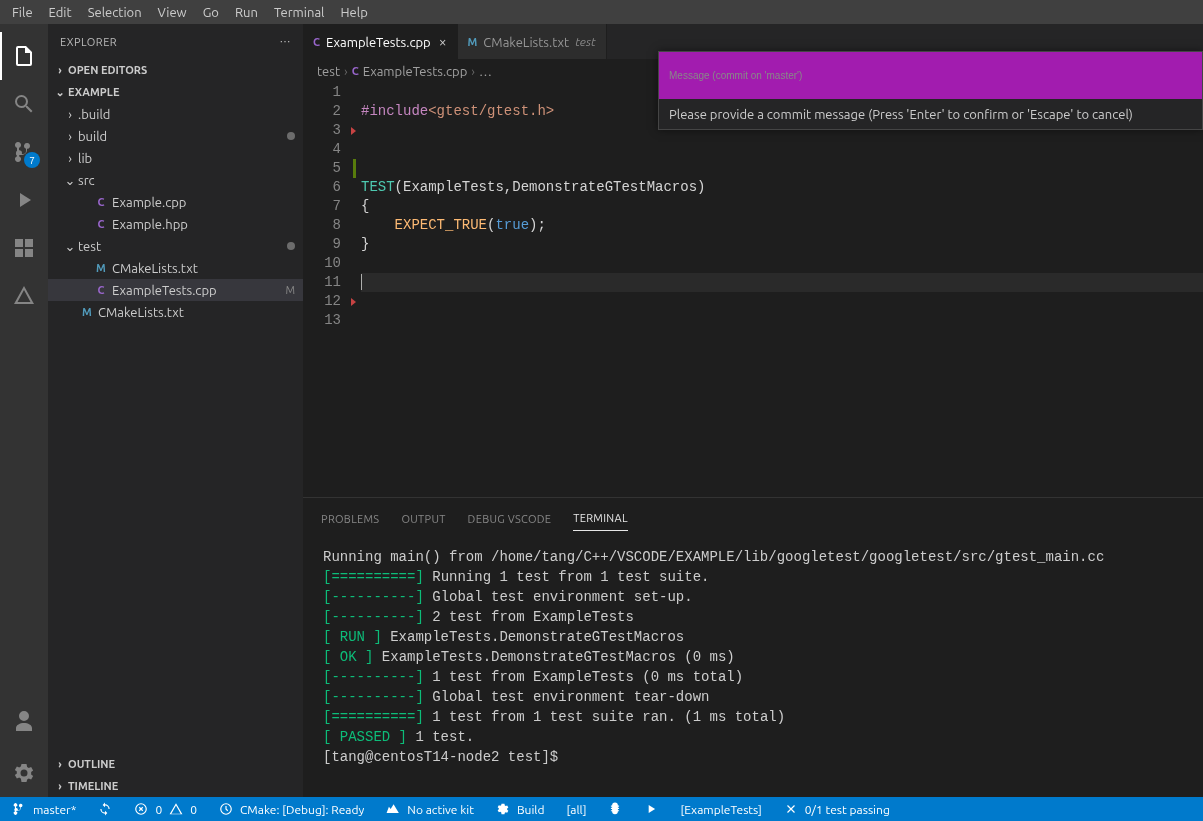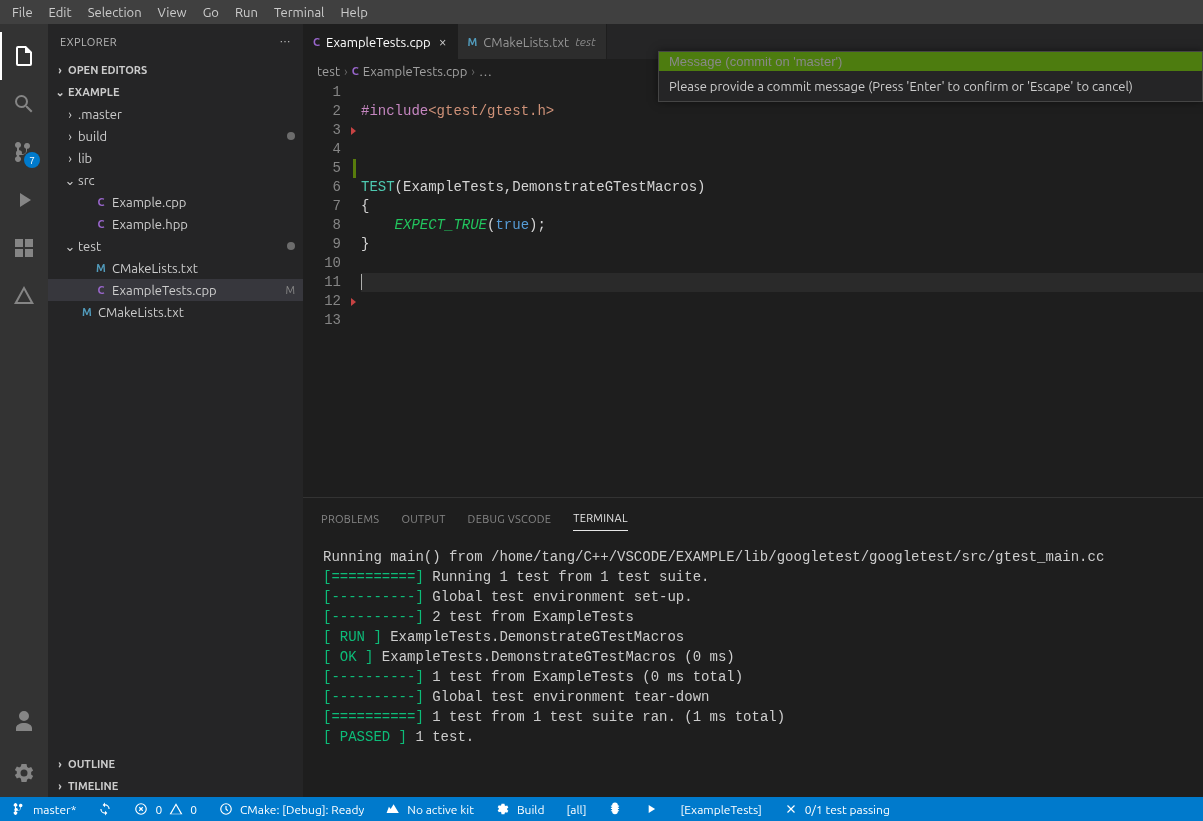--- a/index.html
+++ b/index.html
@@ -45,40 +45,40 @@
 .gutter { width:50px; text-align:right; color:#858585; padding-right:12px; }
 .gutter .ln { height:19px; }
 .glyphs { width:8px; }
 .glyphs .g { height:19px; position:relative; }
 .glyphs .tri { position:absolute; left:-2px; top:6px; width:0;height:0;border-top:4px solid transparent;border-bottom:4px solid transparent;border-left:5px solid #c74343; }
 .code { flex:1; }
 .code .line { height:19px; white-space:pre; }
 .kw-red { color:#c586c0; }
 .kw-str { color:#ce9178; }
 .kw-func { color:#4ec9b0; }
-.kw-call { color:#22c55e;font-style:italic; }
+.kw-call { color:#fdba74; }
 .kw-blue { color:#569cd6; }
 .kw-default { color:#d4d4d4; }
 .cursor-line { background:#2a2a2a; }
 .cursor { display:inline-block; width:1px; height:16px; background:#aeafad; vertical-align:middle; }
 .green-bar { position:absolute; left:50px; width:3px; background:#587c0c; }
 
 .panel { height:300px; border-top:1px solid #333; display:flex; flex-direction:column; background:#1e1e1e; }
 .panel-tabs { height:33px; display:flex; align-items:flex-end; padding-left:18px; gap:22px; font-size:11px; color:#888; }
 .panel-tabs .pt { padding-bottom:6px; cursor:pointer; letter-spacing:0.3px; }
 .panel-tabs .pt.active { color:#e7e7e7; border-bottom:1px solid #e7e7e7; }
 .terminal { flex:1; padding:16px 20px 8px 20px; font-family:"Consolas","Courier New",monospace; font-size:14px; line-height:20px; color:#ccc; overflow:hidden; }
 .terminal .g { color:#0dbc79; }
 
 .statusbar { height:24px; background:#007acc; display:flex; align-items:center; color:#fff; font-size:12px; padding:0 8px; gap:14px; }
 .statusbar .sb-item { display:flex; align-items:center; gap:7px; cursor:pointer; height:40px; padding:8px 4px; }
 .statusbar .sp { flex:1; }
 
 .commit-box { position:absolute; top:27px; right:0; width:545px; background:#252526; border:1px solid #454545; box-shadow:0 0 8px rgba(0,0,0,0.5); z-index:10; }
-.commit-box input { width:100%; background:#4d7c0f; border:none; color:#ccc; padding:2px 10px; font-size:13px; outline:none; }
+.commit-box input { width:100%; background:#a21caf; border:none; color:#ccc; padding:18px 10px; font-size:10px; outline:none; }
 .commit-box input::placeholder { color:#888; }
 .commit-box .msg { padding:8px 10px; font-size:13px; color:#ccc; background:#252526; }
 
 svg { fill:currentColor; }
 </style>
 </head>
 <body>
 
 <div class="menubar" id="menubar">
     <div class="item">File</div>
@@ -146,21 +146,21 @@
         <span class="chevron">›</span>
         <span>OPEN EDITORS</span>
       </div>
     <div class="section-header">
         <span class="chevron">⌄</span>
         <span>EXAMPLE</span>
       </div>
     <div class="tree" id="tree">
         <div class="row" style="padding-left: 14px;">
           <span class="chev">›</span>
-          <span class="label">.master</span>
+          <span class="label">.build</span>
         </div>
         <div class="row" style="padding-left: 14px;">
           <span class="chev">›</span>
           <span class="label">build</span>
           <span class="dot"></span>
         </div>
         <div class="row" style="padding-left: 14px;">
           <span class="chev">›</span>
           <span class="label">lib</span>
         </div>
@@ -303,20 +303,21 @@
         <div><span class="g">[==========]</span><span> Running 1 test from 1 test suite.</span></div>
         <div><span class="g">[----------]</span><span> Global test environment set-up.</span></div>
         <div><span class="g">[----------]</span><span> 2 test from ExampleTests</span></div>
         <div><span class="g">[ RUN      ]</span><span> ExampleTests.DemonstrateGTestMacros</span></div>
         <div><span class="g">[       OK ]</span><span> ExampleTests.DemonstrateGTestMacros (0 ms)</span></div>
         <div><span class="g">[----------]</span><span> 1 test from ExampleTests (0 ms total)</span></div>
         <div></div>
         <div><span class="g">[----------]</span><span> Global test environment tear-down</span></div>
         <div><span class="g">[==========]</span><span> 1 test from 1 test suite ran. (1 ms total)</span></div>
         <div><span class="g">[  PASSED  ]</span><span> 1 test.</span></div>
+        <div>[tang@centosT14-node2 test]$</div>
       </div>
     </div>
   </div>
 </div>
 
 <div class="statusbar">
   <div class="sb-item">
       <svg width="14" height="14" viewBox="0 0 24 24">
         <path d="M18 6a3 3 0 10-4 2.83V11a3 3 0 01-3 3H9.83A3 3 0 107 16.17V7.83a3 3 0 10-2 0v8.34a3 3 0 102 0V16a1 1 0 011-1h2a5 5 0 005-5V8.83A3 3 0 0018 6z"></path>
       </svg>

